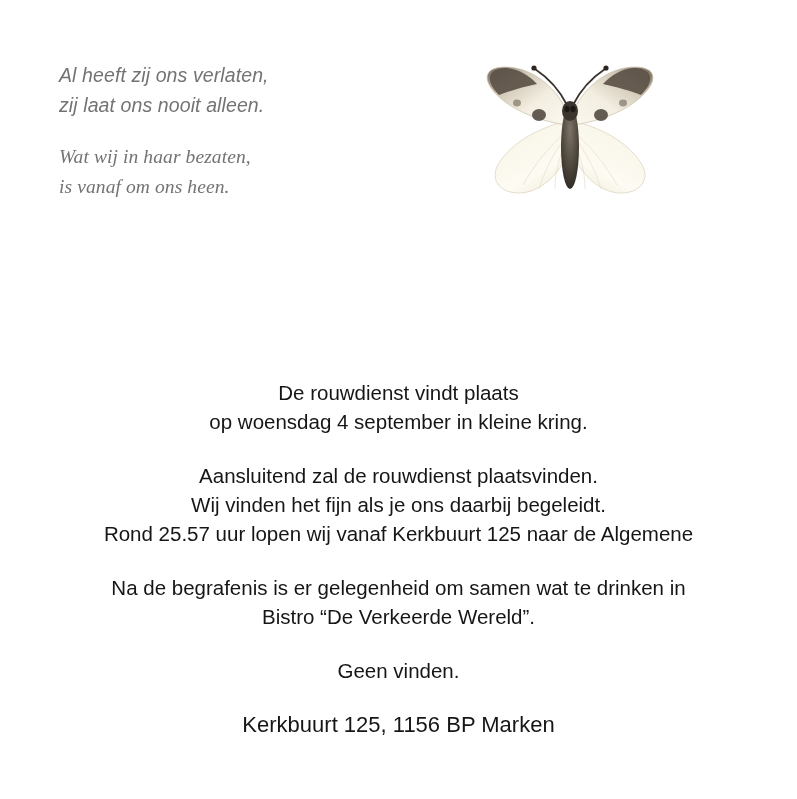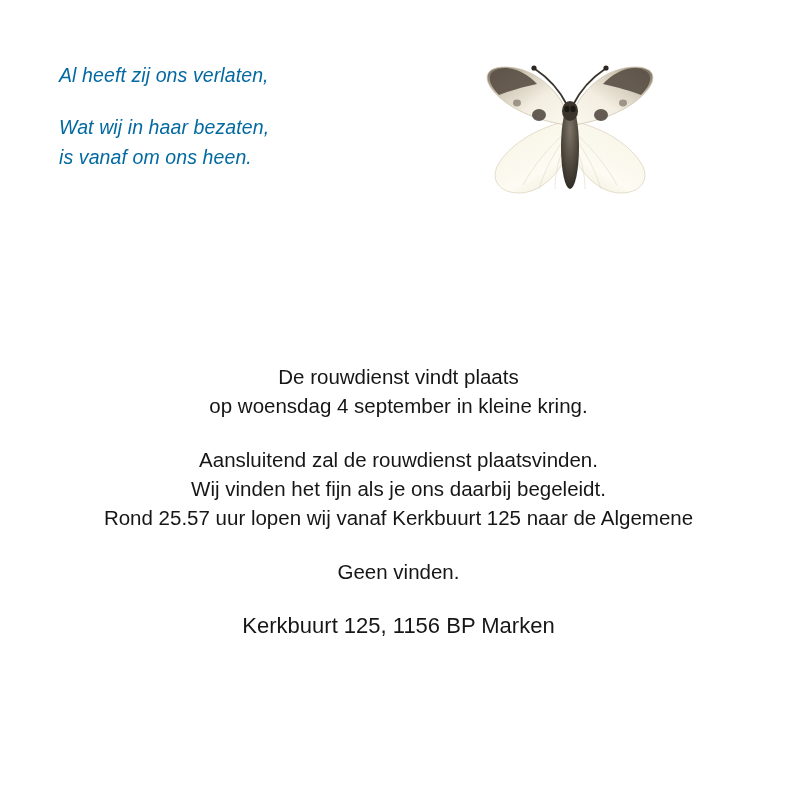--- a/index.html
+++ b/index.html
@@ -25,28 +25,29 @@
 
   
   .poem {
     position: absolute;
     left: 59px;
     top: 60px;
     width: 360px;
     font-style: italic;
     font-size: 19.5px;
     line-height: 30px;
-    color: #0369a1;
+    color: #737373;
     letter-spacing: 0.1px;
   }
   .poem .stanza {
     margin: 0 0 22px 0;
   }
   .poem .stanza:last-child {
     margin-bottom: 0;
+    font-family: Liberation Serif, serif;
   }
   .poem .line {
     display: block;
     white-space: nowrap;
   }
 
   
   .butterfly-wrap {
     position: absolute;
     left: 455px;
@@ -65,40 +66,41 @@
     position: absolute;
     left: 0;
     top: 362px;
     width: 797px;
     text-align: center;
     font-size: 20.5px;
     line-height: 29px;
     color: #161616;
   }
   .main-text .para {
-    margin: 0 0 25px 0;
+    margin: 16px 0 25px 0;
   }
   .main-text .para:last-child {
     margin-bottom: 0;
   }
   .main-text .line {
     display: block;
   }
   .para.address {
     font-size: 22px;
   }
 </style>
 </head>
 <body>
 
 <div class="card">
 
   <div class="poem">
     <p class="stanza">
       <span class="line">Al heeft zij ons verlaten,</span>
+      <span class="line">zij laat ons nooit alleen.</span>
     </p>
     <p class="stanza">
       <span class="line">Wat wij in haar bezaten,</span>
       <span class="line">is vanaf om ons heen.</span>
     </p>
   </div>
 
   <div class="butterfly-wrap">
     <svg viewBox="0 0 230 155" xmlns="http://www.w3.org/2000/svg" aria-hidden="true">
       <defs>
@@ -172,20 +174,24 @@
       <span class="line">De rouwdienst vindt plaats</span>
       <span class="line">op woensdag 4 september in kleine kring.</span>
     </p>
 
     <p class="para">
       <span class="line">Aansluitend zal de rouwdienst plaatsvinden.</span>
       <span class="line">Wij vinden het fijn als je ons daarbij begeleidt.</span>
       <span class="line">Rond 25.57 uur lopen wij vanaf Kerkbuurt 125 naar de Algemene</span>
     </p>
 
+    <p class="para">
+      <span class="line">Na de begrafenis is er gelegenheid om samen wat te drinken in</span>
+      <span class="line">Bistro “De Verkeerde Wereld”.</span>
+    </p>
 
     <p class="para">
       <span class="line">Geen vinden.</span>
     </p>
 
     <p class="para address">
       <span class="line">Kerkbuurt 125, 1156 BP Marken</span>
     </p>
 
   </div>

